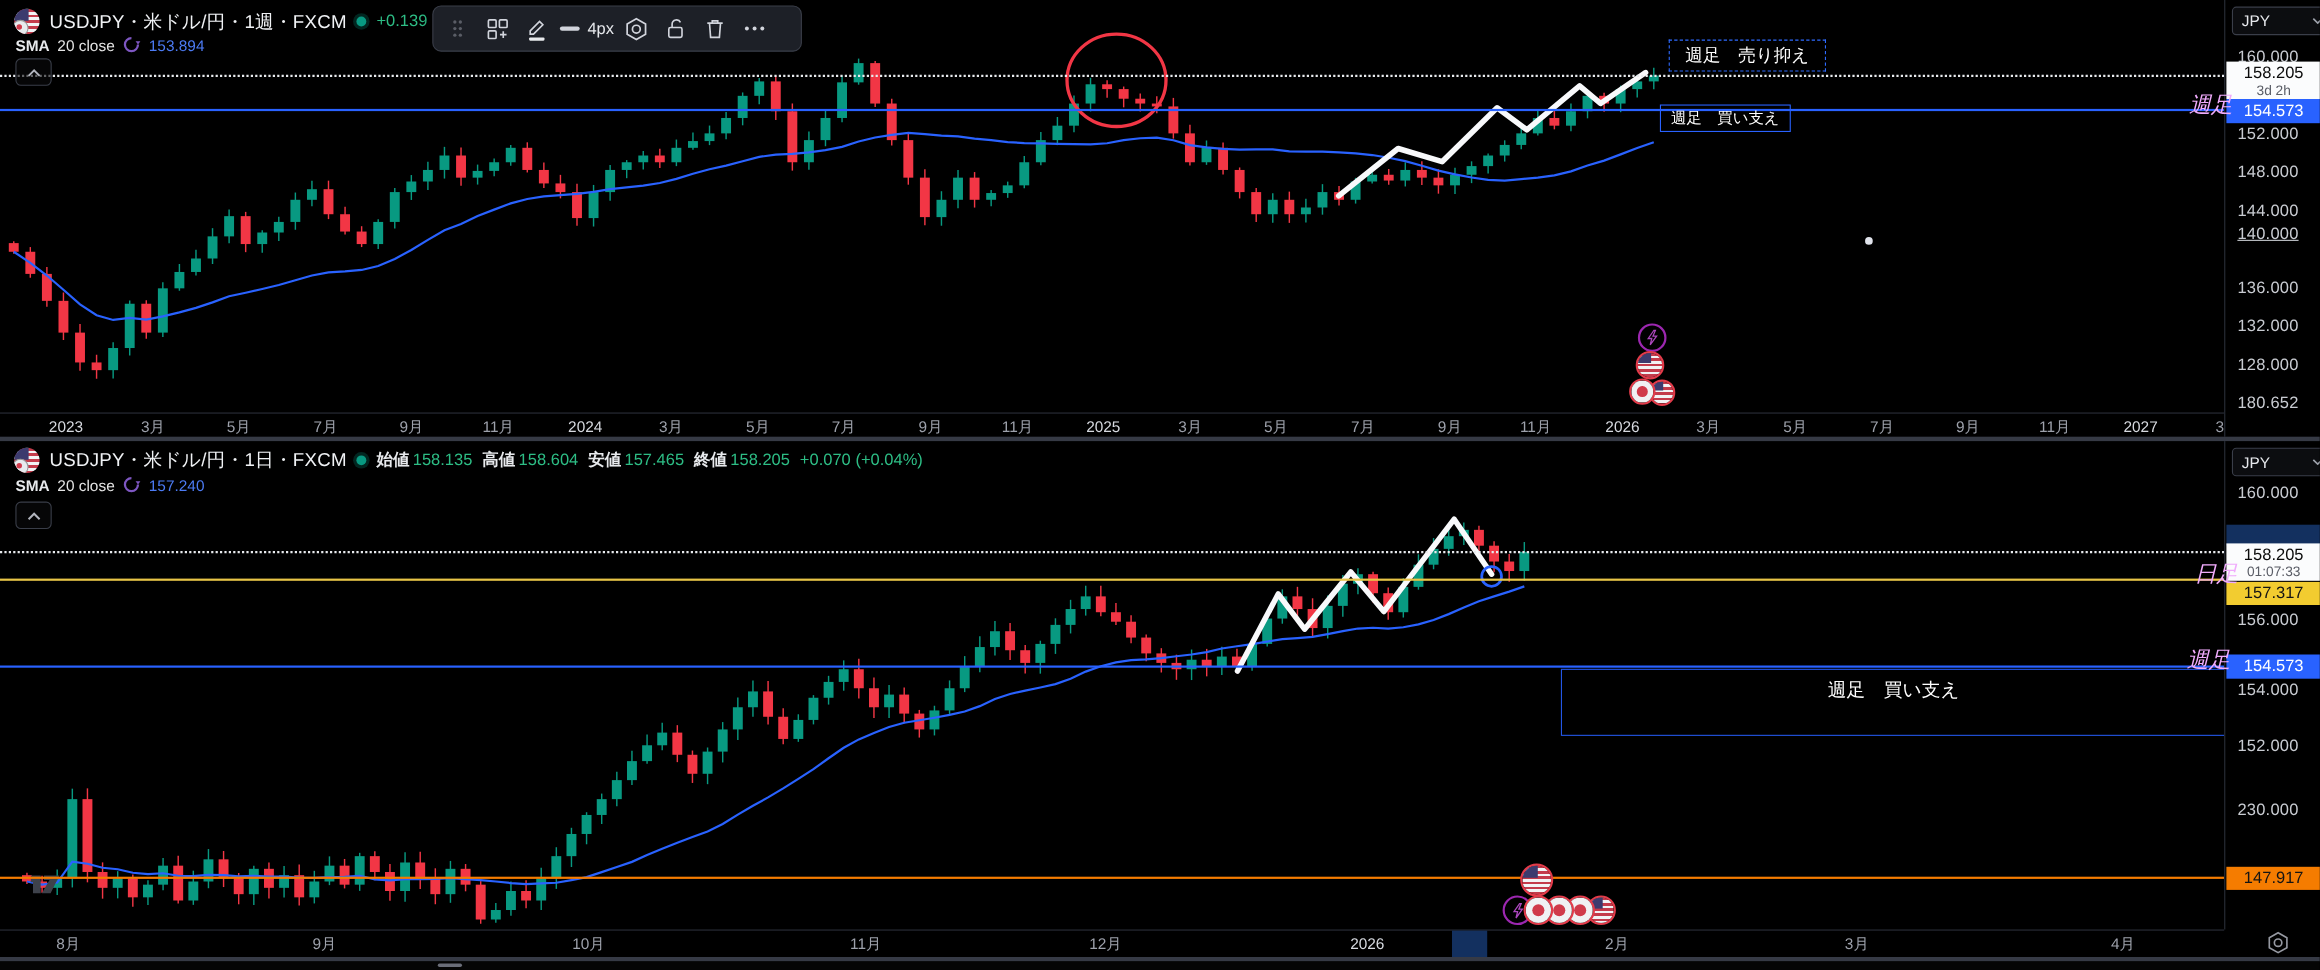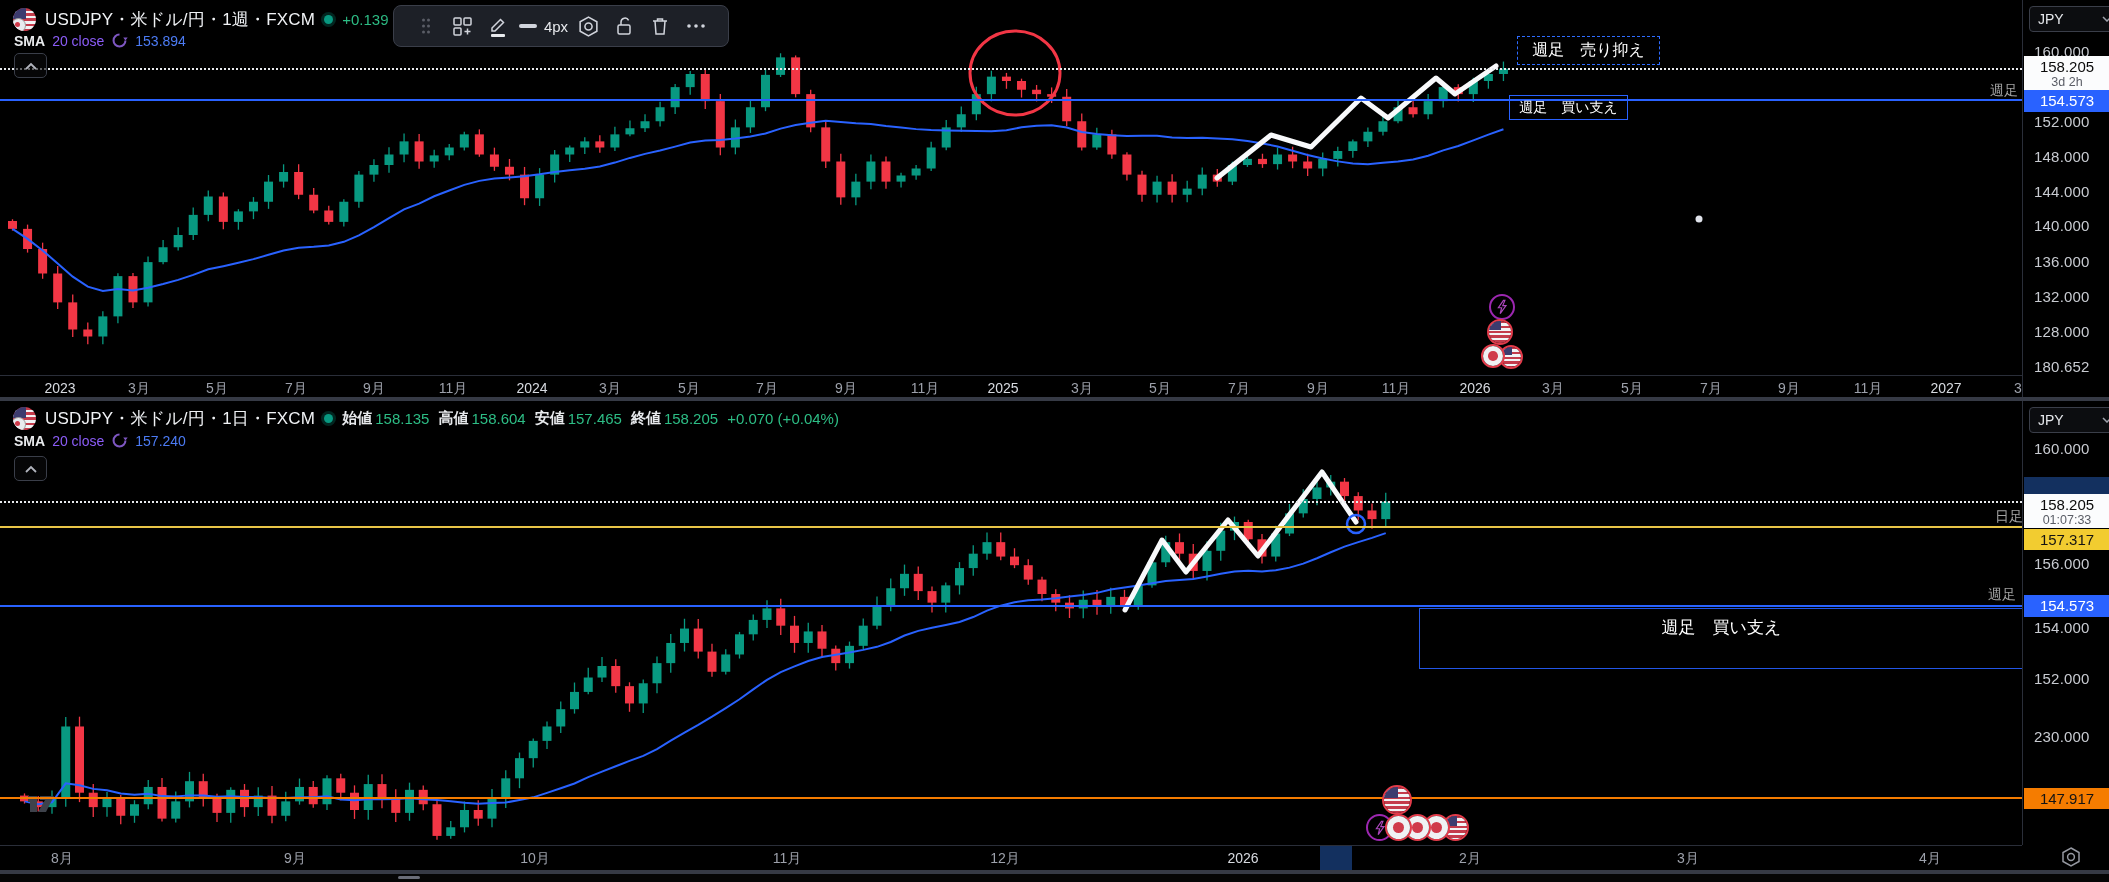--- a/index.html
+++ b/index.html
@@ -7,36 +7,36 @@
        font-family:"Liberation Sans","DejaVu Sans",sans-serif;}
   #chart-svg{position:absolute;left:0;top:0;z-index:5;}
   
   .hdr{position:absolute;z-index:30;display:flex;align-items:center;gap:9px;white-space:nowrap;}
   .hdr-title{font-size:17px;font-weight:500;color:#F0F2F5;letter-spacing:.2px;}
   .teal{color:#2DBD85;font-size:15px;}
   .ohlc-lab{color:#E8EAED;font-size:15px;font-weight:600;}
   .ohlc-val{color:#2DBD85;font-size:15px;}
   .sma-row{position:absolute;z-index:30;display:flex;align-items:center;gap:7px;font-size:14px;}
   .sma-name{color:#E8EAED;font-weight:700;}
-  .sma-params{color:#8b5cf6;text-align:right;}
+  .sma-params{color:#e5e5e5;text-align:right;}
   .sma-val{color:#4C7BF4;}
   .pulse-dot{width:9px;height:9px;border-radius:50%;background:#089981;box-shadow:0 0 0 3px rgba(8,153,129,.25);}
   .flagmark{width:23px;height:23px;border-radius:50%;position:relative;overflow:hidden;flex:0 0 auto;
             background:repeating-linear-gradient(180deg,#C43B4B 0 2.6px,#F2F3F5 2.6px 5.2px);}
   .flagmark .canton{position:absolute;left:0;top:0;width:56%;height:46%;background:#3C3B6E;}
   .flagmark .jp-ball{position:absolute;left:-2px;bottom:-2px;width:13px;height:13px;border-radius:50%;
             background:#E8EBEE;border:1px solid #999;}
   .flagmark .jp-ball::after{content:"";position:absolute;left:3px;top:3px;width:5px;height:5px;border-radius:50%;background:#D03A4A;}
   
   .collapse-btn{position:absolute;width:31px;height:23px;border:1px solid #3A3E49;border-radius:5px;
        background:rgba(10,10,12,.6);display:flex;align-items:center;justify-content:center;z-index:30;}
   
   #toolbar{position:absolute;left:393px;top:5px;width:322px;height:40px;background:#1D2027;
        border:1px solid #3A3E49;border-radius:8px;display:flex;align-items:center;
-       padding:0 6px;gap:4px;z-index:40;box-shadow:0 4px 12px rgba(0,0,0,.6);justify-content:center;}
+       padding:0 6px;gap:4px;z-index:40;box-shadow:0 4px 12px rgba(0,0,0,.6);}
   .tb-btn{height:32px;min-width:32px;display:flex;align-items:center;justify-content:center;border-radius:5px;gap:6px;}
   .tb-label{color:#E6E8EC;font-size:15px;}
   
   .scale{position:absolute;left:2022px;width:87px;background:#000;border-left:1px solid #2A2E39;z-index:20;overflow:hidden;}
   .scale-label{position:absolute;left:11px;color:#C8CBD1;font-size:15px;letter-spacing:.2px;}
   .badge{position:absolute;left:1px;width:86px;text-align:center;z-index:3;line-height:1.15;}
   .b-white{background:#FBFCFD;color:#0B0B0B;}
   .b-white .b-main{font-size:15px;padding-top:2px;}
   .b-white .b-sub{font-size:12.5px;color:#5A5D66;}
   .b-blue{background:#2962FF;color:#fff;font-size:15px;}
@@ -51,21 +51,21 @@
   .axis-label{position:absolute;top:4px;transform:translateX(-50%);font-size:14px;color:#9DA1AB;white-space:nowrap;}
   .axis-label.major{color:#D7DAE0;}
   
   .hline{position:absolute;left:0;width:2022px;z-index:12;}
   
   .annot{position:absolute;display:flex;align-items:center;justify-content:center;color:#FFF;z-index:16;white-space:nowrap;}
   .annot-dashed{border:1.6px dashed #2E6BFF;font-size:16px;font-weight:500;}
   .annot-blue{border:1.6px solid #2962FF;font-size:14px;font-weight:500;}
   .annot-yellow{border:2px solid #DDBE3C;font-size:17px;font-weight:500;}
   .annot-bigblue{border:1.8px solid #2356E6;font-size:17px;font-weight:500;align-items:flex-start;padding-top:7px;}
-  .side-label{position:absolute;color:#a3a3a3;font-size:14px;z-index:26;white-space:nowrap;}
+  .side-label{position:absolute;color:#f0abfc;font-size:20px;z-index:26;white-space:nowrap;font-style:italic;}
   
   .sep{position:absolute;left:0;width:2109px;background:#363A45;z-index:28;}
   
   .evt{position:absolute;border-radius:50%;background:#000;z-index:14;display:flex;align-items:center;justify-content:center;overflow:hidden;box-sizing:border-box;}
   .evt-red{border:2.5px solid #E23B4A;}
   .evt-purple{border:2.5px solid #9C27B0;}
   .flag-fill{width:100%;height:100%;position:relative;}
   .flag-us-fill{background:repeating-linear-gradient(180deg,#C43B4B 0 2.4px,#F2F3F5 2.4px 4.8px);}
   .flag-us-fill .canton{position:absolute;left:0;top:0;width:55%;height:42%;background:#3C3B6E;}
   .flag-jp-fill{background:#F0F1F3;display:flex;align-items:center;justify-content:center;}
@@ -611,21 +611,21 @@
     </div>
     <div class="badge b-white" style="top:56px;height:34px;">
       <div class="b-main">158.205</div>
       <div class="b-sub">3d 2h</div>
     </div>
     <div class="badge b-blue" style="top:90px;height:22px;line-height:22px;">154.573</div>
   <div class="scale-label" style="top: 43px;">160.000</div>
       <div class="scale-label" style="top: 113px;">152.000</div>
       <div class="scale-label" style="top: 148px;">148.000</div>
       <div class="scale-label" style="top: 183px;">144.000</div>
-      <div class="scale-label" style="top: 217px;">140.000</div>
+      <div class="scale-label" style="top: 204px; text-decoration: underline;">140.000</div>
       <div class="scale-label" style="top: 253px;">136.000</div>
       <div class="scale-label" style="top: 288px;">132.000</div>
       <div class="scale-label" style="top: 323px;">128.000</div>
       <div class="scale-label" style="top: 358px;">180.652</div>
     </div>
 
   <div class="time-axis" id="top-axis" style="top:375px;height:22px;">
       <div class="axis-label major" style="left: 60px;">2023</div>
       <div class="axis-label" style="left: 139px;">3月</div>
       <div class="axis-label" style="left: 217px;">5月</div>

